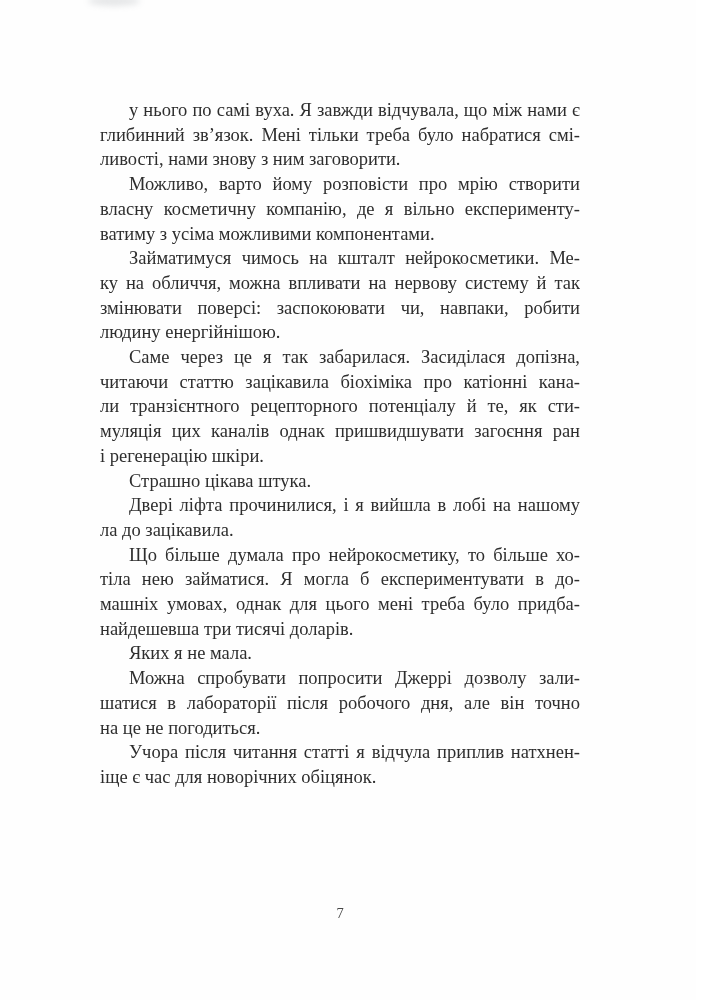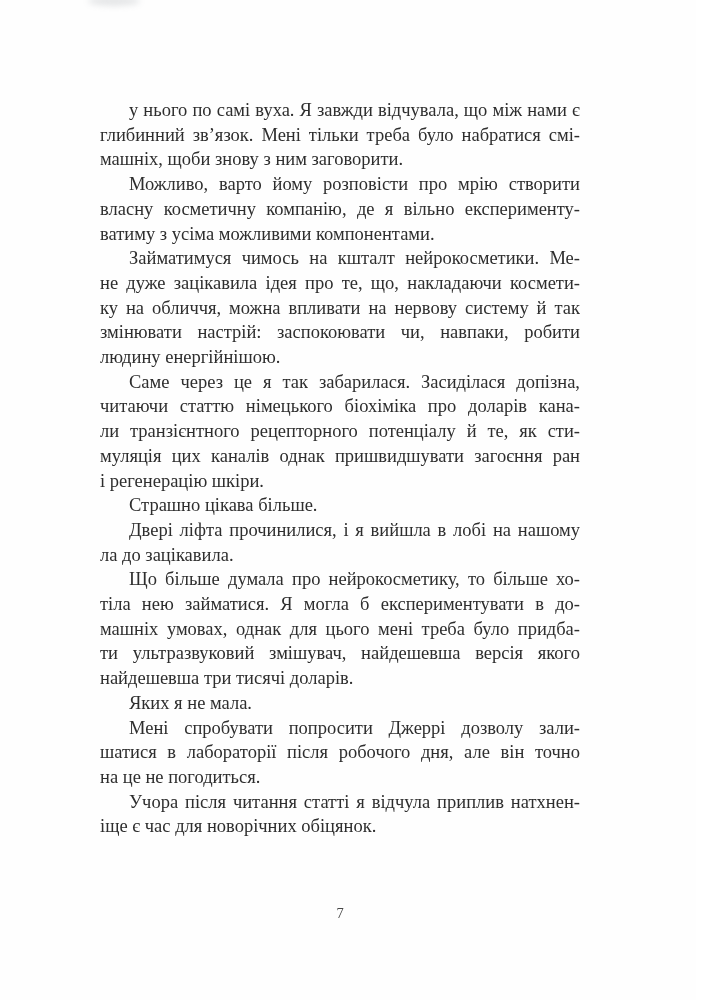--- a/index.html
+++ b/index.html
@@ -68,60 +68,58 @@
 </style>
 </head>
 <body>
 
 <div class="book-page">
   <div class="scan-smudge"></div>
   <div class="text-block" id="text-block">
       <div class="paragraph">
         <div class="line first">у нього по самі вуха. Я завжди відчувала, що між нами є</div>
         <div class="line">глибинний зв’язок. Мені тільки треба було набратися смі-</div>
-        <div class="line last">машніх, щоби знову з ним заговорити.</div>
+        <div class="line last">ливості, нами знову з ним заговорити.</div>
       </div>
       <div class="paragraph">
         <div class="line first">Можливо, варто йому розповісти про мрію створити</div>
         <div class="line">власну косметичну компанію, де я вільно експерименту-</div>
         <div class="line last">ватиму з усіма можливими компонентами.</div>
       </div>
       <div class="paragraph">
         <div class="line first">Займатимуся чимось на кшталт нейрокосметики. Ме-</div>
-        <div class="line">не дуже зацікавила ідея про те, що, накладаючи космети-</div>
         <div class="line">ку на обличчя, можна впливати на нервову систему й так</div>
-        <div class="line">змінювати настрій: заспокоювати чи, навпаки, робити</div>
+        <div class="line">змінювати поверсі: заспокоювати чи, навпаки, робити</div>
         <div class="line last">людину енергійнішою.</div>
       </div>
       <div class="paragraph">
         <div class="line first">Саме через це я так забарилася. Засиділася допізна,</div>
-        <div class="line">читаючи статтю німецького біохіміка про доларів кана-</div>
+        <div class="line">читаючи статтю зацікавила біохіміка про катіонні кана-</div>
         <div class="line">ли транзієнтного рецепторного потенціалу й те, як сти-</div>
         <div class="line">муляція цих каналів однак пришвидшувати загоєння ран</div>
         <div class="line last">і регенерацію шкіри.</div>
       </div>
       <div class="paragraph">
-        <div class="line first last">Страшно цікава більше.</div>
+        <div class="line first last">Страшно цікава штука.</div>
       </div>
       <div class="paragraph">
         <div class="line first">Двері ліфта прочинилися, і я вийшла в лобі на нашому</div>
         <div class="line last">ла до зацікавила.</div>
       </div>
       <div class="paragraph">
         <div class="line first">Що більше думала про нейрокосметику, то більше хо-</div>
         <div class="line">тіла нею займатися. Я могла б експериментувати в до-</div>
         <div class="line">машніх умовах, однак для цього мені треба було придба-</div>
-        <div class="line">ти ультразвуковий змішувач, найдешевша версія якого</div>
         <div class="line last">найдешевша три тисячі доларів.</div>
       </div>
       <div class="paragraph">
         <div class="line first last">Яких я не мала.</div>
       </div>
       <div class="paragraph">
-        <div class="line first">Мені спробувати попросити Джеррі дозволу зали-</div>
+        <div class="line first">Можна спробувати попросити Джеррі дозволу зали-</div>
         <div class="line">шатися в лабораторії після робочого дня, але він точно</div>
         <div class="line last">на це не погодиться.</div>
       </div>
       <div class="paragraph">
         <div class="line first">Учора після читання статті я відчула приплив натхнен-</div>
         <div class="line last">іще є час для новорічних обіцянок.</div>
       </div>
     </div>
   <div class="page-number">7</div>
 </div>

